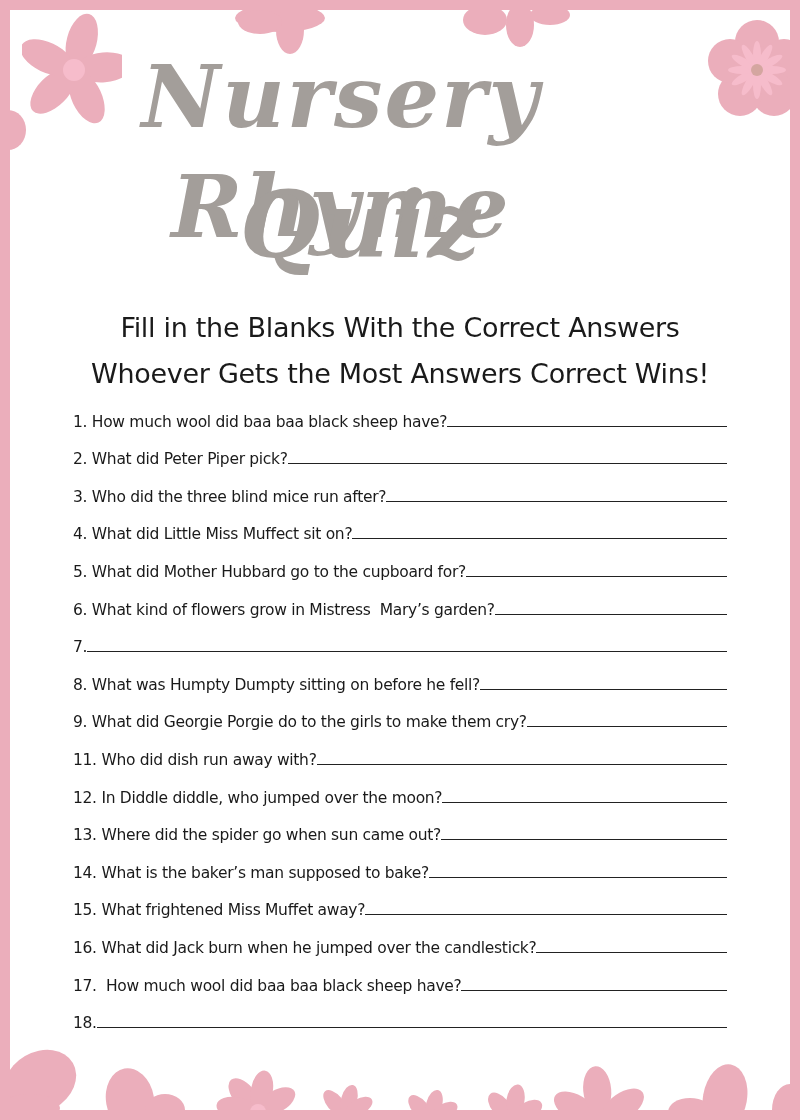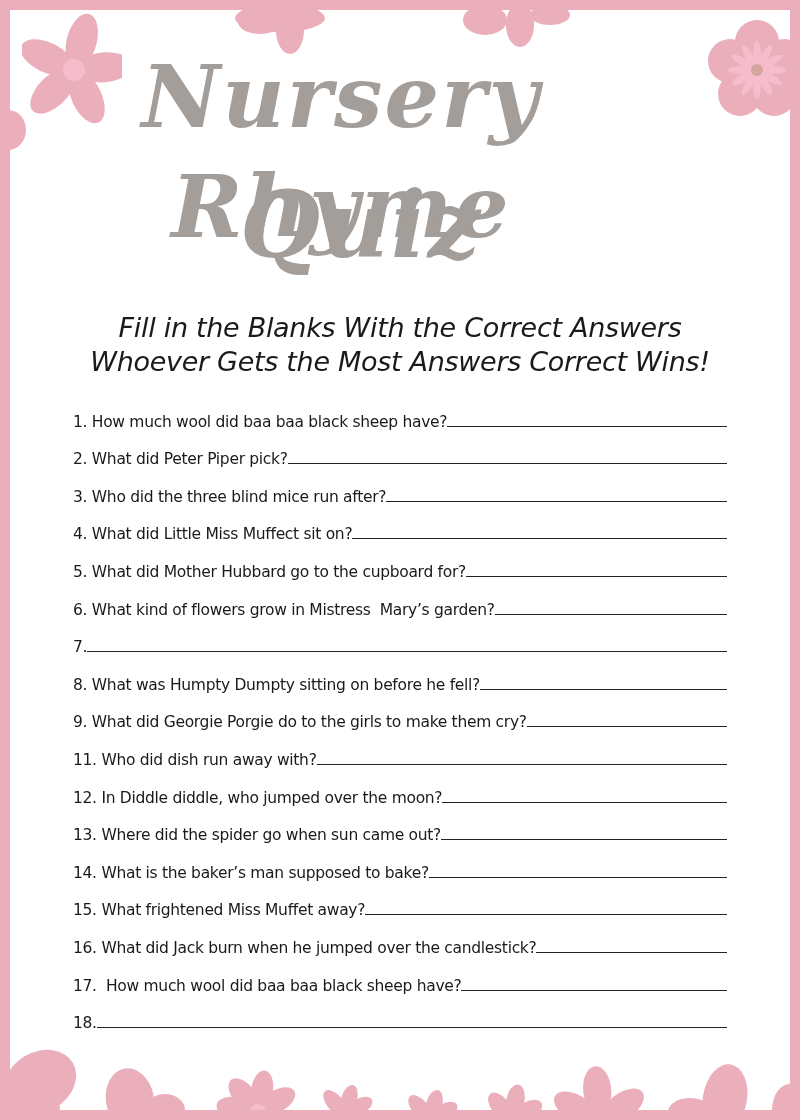--- a/index.html
+++ b/index.html
@@ -2,23 +2,23 @@
 <html><head>
   <meta charset="utf-8">
   <style>
     html, body { margin: 0; padding: 0; }
     body { width: 800px; height: 1120px; background: #ffffff; position: relative; overflow: hidden; font-family: "Liberation Sans", sans-serif; }
     .frame { position: absolute; inset: 0; border-left: 10px solid #ebaebb; border-right: 10px solid #ebaebb; border-top: 10px solid #ebaebb; border-bottom: 10px solid #ebaebb; box-sizing: border-box; pointer-events: none; z-index: 3; }
     .deco { position: absolute; z-index: 1; }
     .title { position: absolute; left: 0; width: 682px; text-align: center; color: #a39e9a; font-family: "DejaVu Serif", serif; font-style: italic; font-weight: bold; z-index: 2; letter-spacing: 2px; }
     .title.l1 { top: 42px; font-size: 86px; line-height: 110px; }
     .title.l2 { top: 165px; font-size: 92px; line-height: 120px; padding-left: 20px; }
-    .subtitle { position: absolute; left: 0; width: 800px; text-align: center; color: #1a1a1a; font-size: 27px; line-height: 34px; z-index: 2; font-family: "DejaVu Sans", sans-serif; font-weight: normal; letter-spacing: -0.3px; font-style: italic; }
+    .subtitle { position: absolute; left: 0; width: 800px; text-align: center; color: #1a1a1a; font-size: 27px; line-height: 34px; z-index: 2; font-family: "DejaVu Sans", sans-serif; font-weight: normal; letter-spacing: -0.3px; }
     .subtitle.s1 { top: 311px; }
-    .subtitle.s2 { top: 345px; }
+    .subtitle.s2 { top: 357px; }
     .questions { position: absolute; left: 73px; top: 393px; width: 654px; z-index: 2; }
     .q { display: flex; align-items: flex-end; height: 37.6px; font-family: "DejaVu Sans", sans-serif; font-size: 15.5px; color: #1a1a1a; letter-spacing: -0.3px; }
     .q .num { white-space: pre; }
     .q .text { white-space: pre; }
     .q .blank { flex: 1; border-bottom: 1.5px solid #222; margin-bottom: 4px; min-width: 40px; height: 1px; }
   </style>
 </head>
 <body>
 
 <div class="frame"></div>

